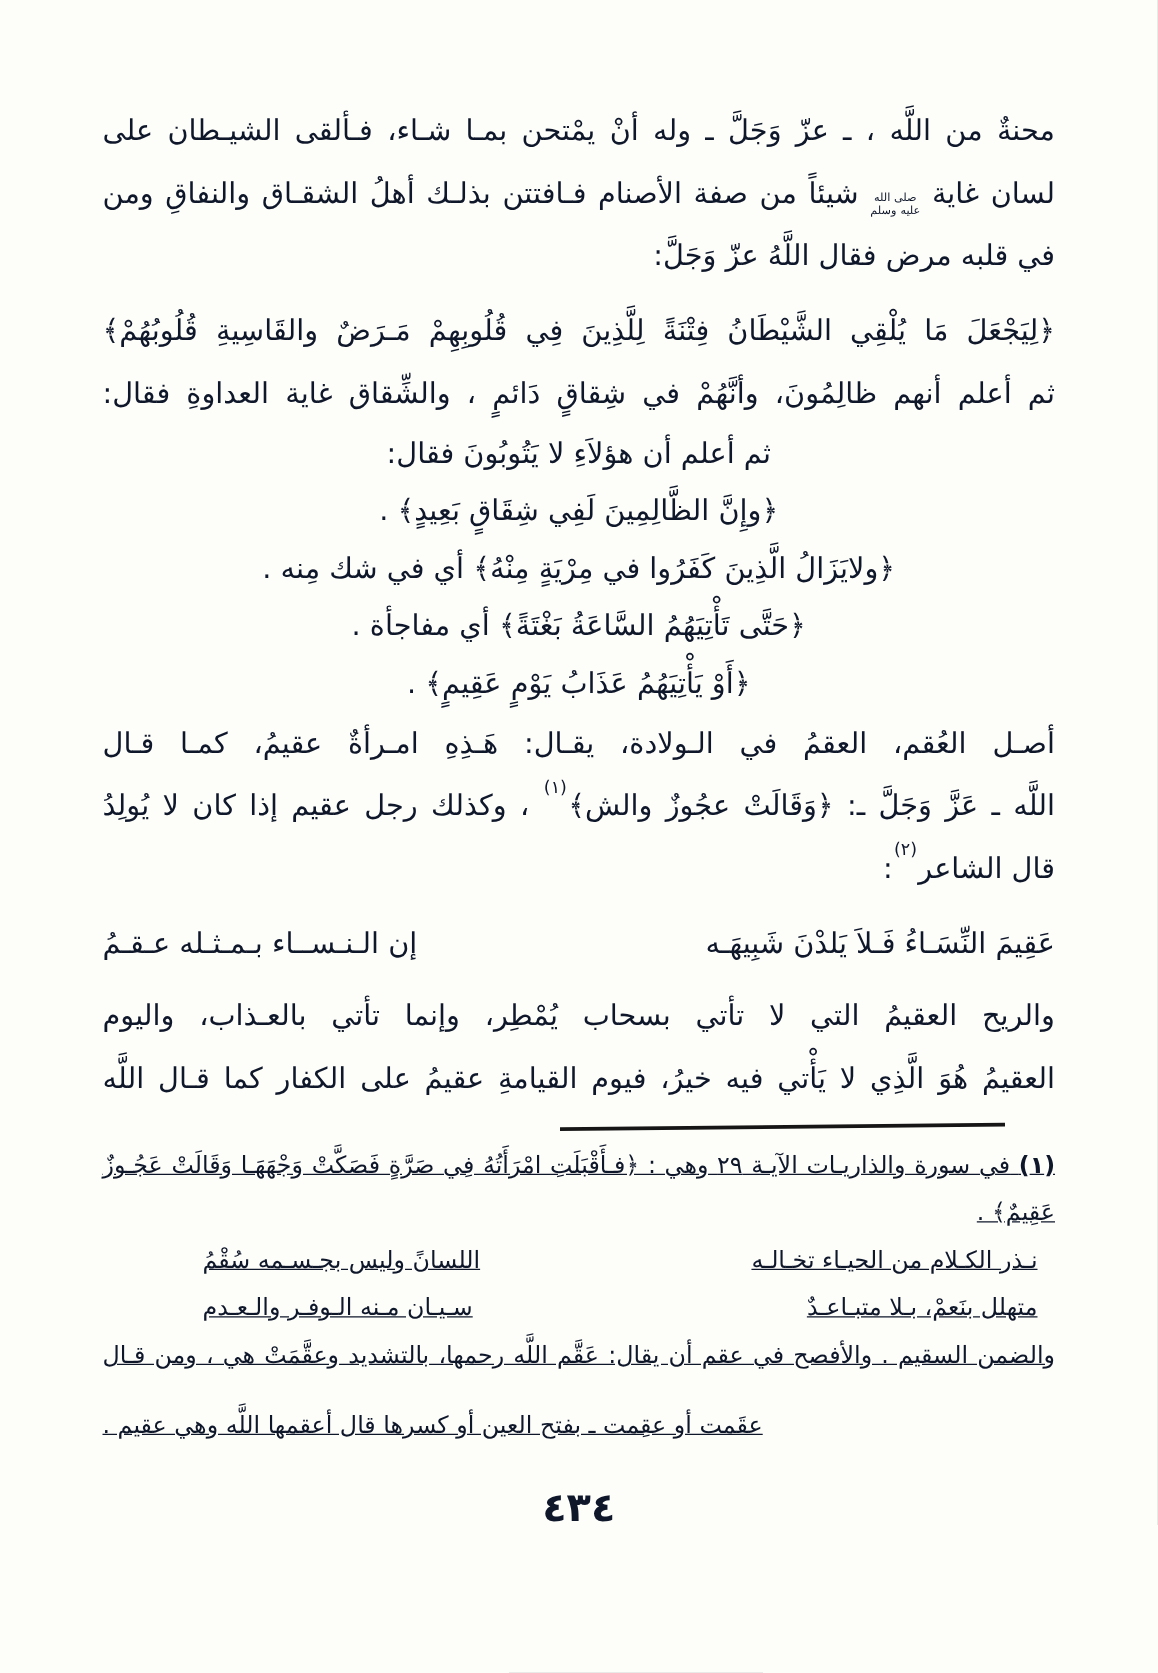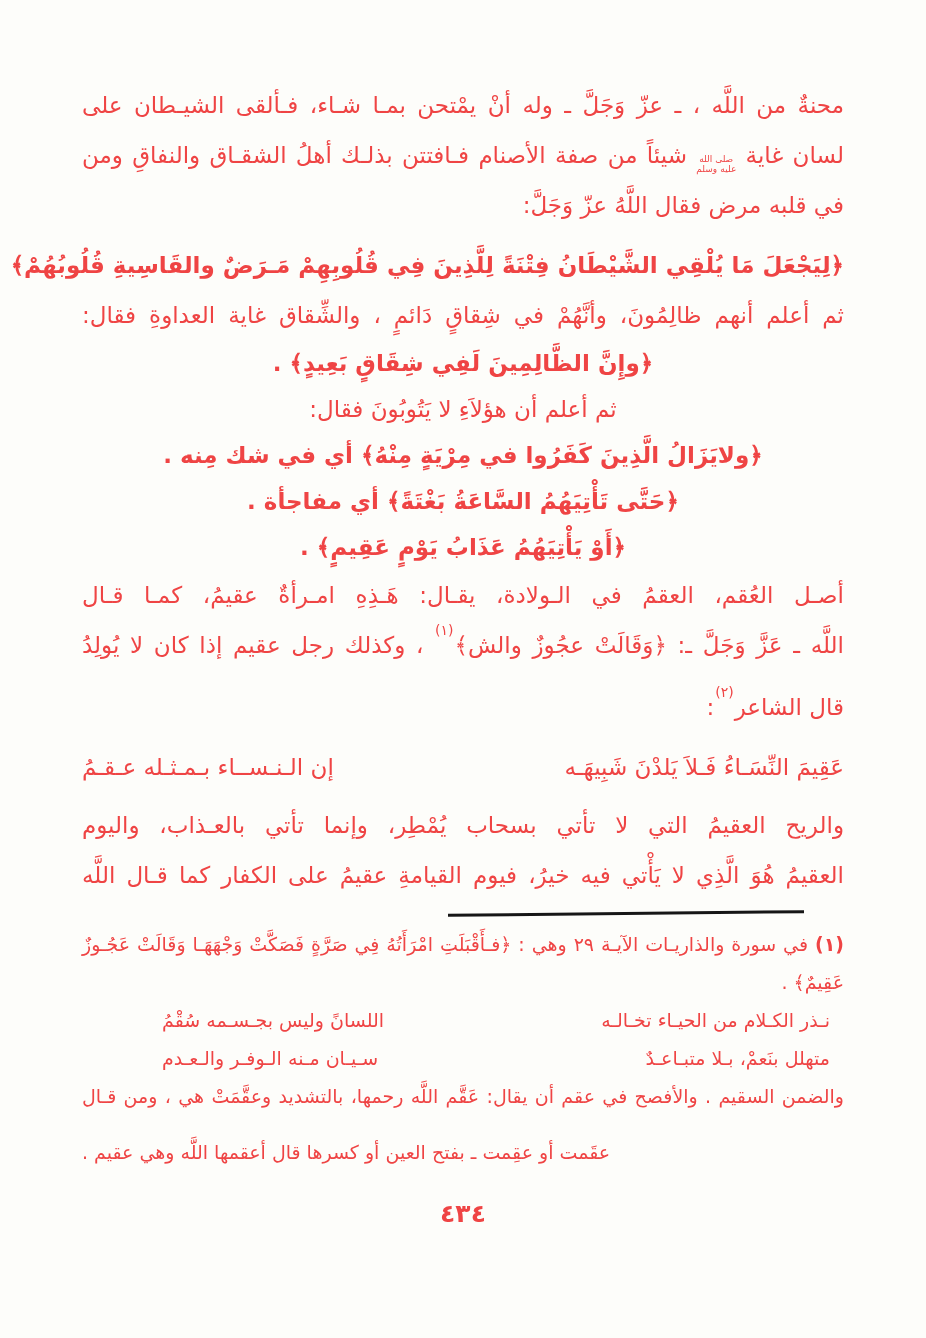--- a/index.html
+++ b/index.html
@@ -1,53 +1,53 @@
 <!DOCTYPE html>
 <html lang="ar" dir="rtl"><head>
 <meta charset="utf-8">
 <style>
   html,body{margin:0;padding:0;background:#d9d9d9;}
   .page{
     width:926px;height:1338px;margin:0 auto;background:#fdfdfa;
-    font-family:"DejaVu Sans",sans-serif;color:#ef4444;direction:rtl;
+    font-family:"DejaVu Sans",sans-serif;color:#0f172a;direction:rtl;
     overflow:hidden;position:relative;box-sizing:border-box;
   }
   .text-block{width:762px;margin:0 auto;padding-top:80px;}
   .line{font-size:23px;line-height:50px;white-space:nowrap;}
   .just{text-align:justify;text-align-last:justify;}
   .qline{font-size:23px;line-height:46px;text-align:center;white-space:nowrap;}
-  .verse{font-weight:bold;}
+  .verse{font-weight:normal;}
   .verse-full{margin-top:10px;}
   .salawat{
     display:inline-block;width:40px;font-size:9px;line-height:10px;
     text-align:center;white-space:normal;vertical-align:-9px;font-weight:normal;
   }
   .fnref{font-size:14px;position:relative;top:-9px;line-height:0;margin:0 1px;}
-  .poet-intro{margin-top:12px;}
+  .poet-intro{}
   .poem{
     display:flex;justify-content:space-between;align-items:baseline;
     font-size:23px;line-height:50px;margin-top:10px;white-space:nowrap;
   }
   .p3{margin-top:8px;}
   .fn-divider{
     width:356px;height:3px;background:#161616;
     margin:12px 40px 10px auto;transform:rotate(-0.6deg);
   }
-  .footnotes{margin-top:2px;}
+  .footnotes{margin-top:2px;text-decoration:underline;}
   .fn-line{font-size:19px;line-height:38px;text-align:right;white-space:nowrap;}
   .fn-line.just{text-align:justify;text-align-last:justify;}
   .fn-end{text-align:left;margin-top:18px;}
   .fn-marker{font-weight:bold;}
   .fn-poem{padding:0 14px 0 80px;}
   .fn-poem-line{
     display:flex;justify-content:space-between;align-items:baseline;
     font-size:19px;line-height:38px;white-space:nowrap;
   }
   .page-number{
-    text-align:center;font-size:25px;font-weight:bold;
+    text-align:center;font-size:32px;font-weight:bold;
     margin-top:28px;letter-spacing:3px;
   }
 </style>
 </head>
 <body>
 
 <div class="page">
   <main class="text-block">
 
     <section class="para">
@@ -56,22 +56,22 @@
         <span>لسان غاية</span>
         <span class="salawat">صلى الله عليه وسلم</span>
         <span>شيئاً من صفة الأصنام فـافتتن بذلـك أهلُ الشقـاق والنفاقِ ومن</span>
       </div>
       <div class="line">في قلبه مرض فقال اللَّهُ عزّ وَجَلَّ:</div>
     </section>
 
     <div class="line just verse verse-full">﴿لِيَجْعَلَ مَا يُلْقِي الشَّيْطَانُ فِتْنَةً لِلَّذِينَ فِي قُلُوبِهِمْ مَـرَضٌ والقَاسِيةِ قُلُوبُهُمْ﴾</div>
     <div class="line just">ثم أعلم أنهم ظالِمُونَ، وأنَّهُمْ في شِقاقٍ دَائمٍ ، والشِّقاق غاية العداوةِ فقال:</div>
 
+    <div class="qline">ثم أعلم أن هؤلاَءِ لا يَتُوبُونَ فقال:</div>
     <div class="qline verse">﴿وإِنَّ الظَّالِمِينَ لَفِي شِقَاقٍ بَعِيدٍ﴾ .</div>
-    <div class="qline">ثم أعلم أن هؤلاَءِ لا يَتُوبُونَ فقال:</div>
     <div class="qline verse">﴿ولايَزَالُ الَّذِينَ كَفَرُوا في مِرْيَةٍ مِنْهُ﴾ أي في شك مِنه .</div>
     <div class="qline verse">﴿حَتَّى تَأْتِيَهُمُ السَّاعَةُ بَغْتَةً﴾ أي مفاجأة .</div>
     <div class="qline verse">﴿أَوْ يَأْتِيَهُمُ عَذَابُ يَوْمٍ عَقِيمٍ﴾ .</div>
 
     <section class="para">
       <div class="line just">أصـل العُقم، العقمُ في الـولادة، يقـال: هَـذِهِ امـرأةٌ عقيمُ، كمـا قـال</div>
       <div class="line just">
         <span>اللَّه ـ عَزَّ وَجَلَّ ـ: ﴿وَقَالَتْ عجُوزٌ والش﴾</span><sup class="fnref">(١)</sup>
         <span>، وكذلك رجل عقيم إذا كان لا يُولِدُ</span>
       </div>

